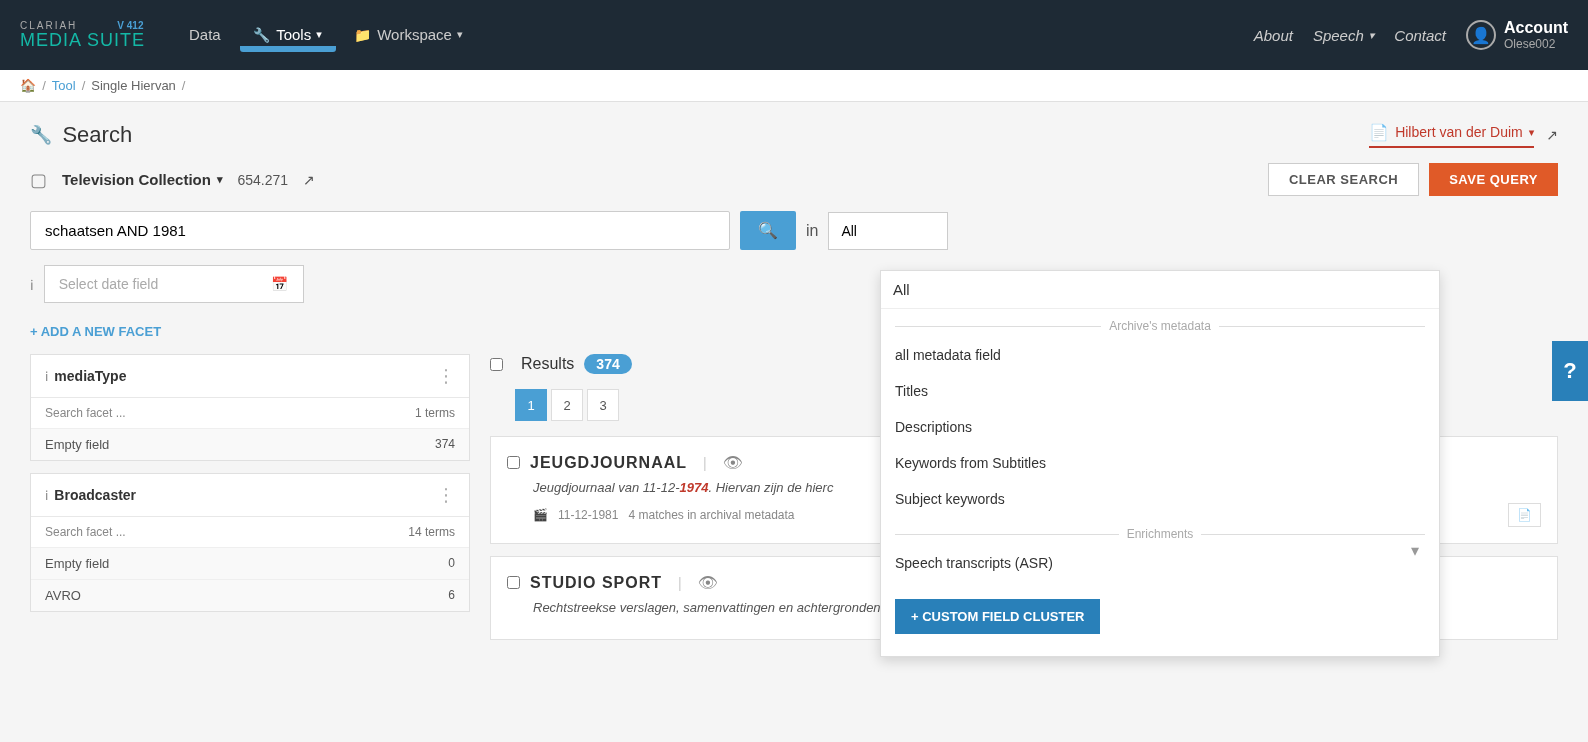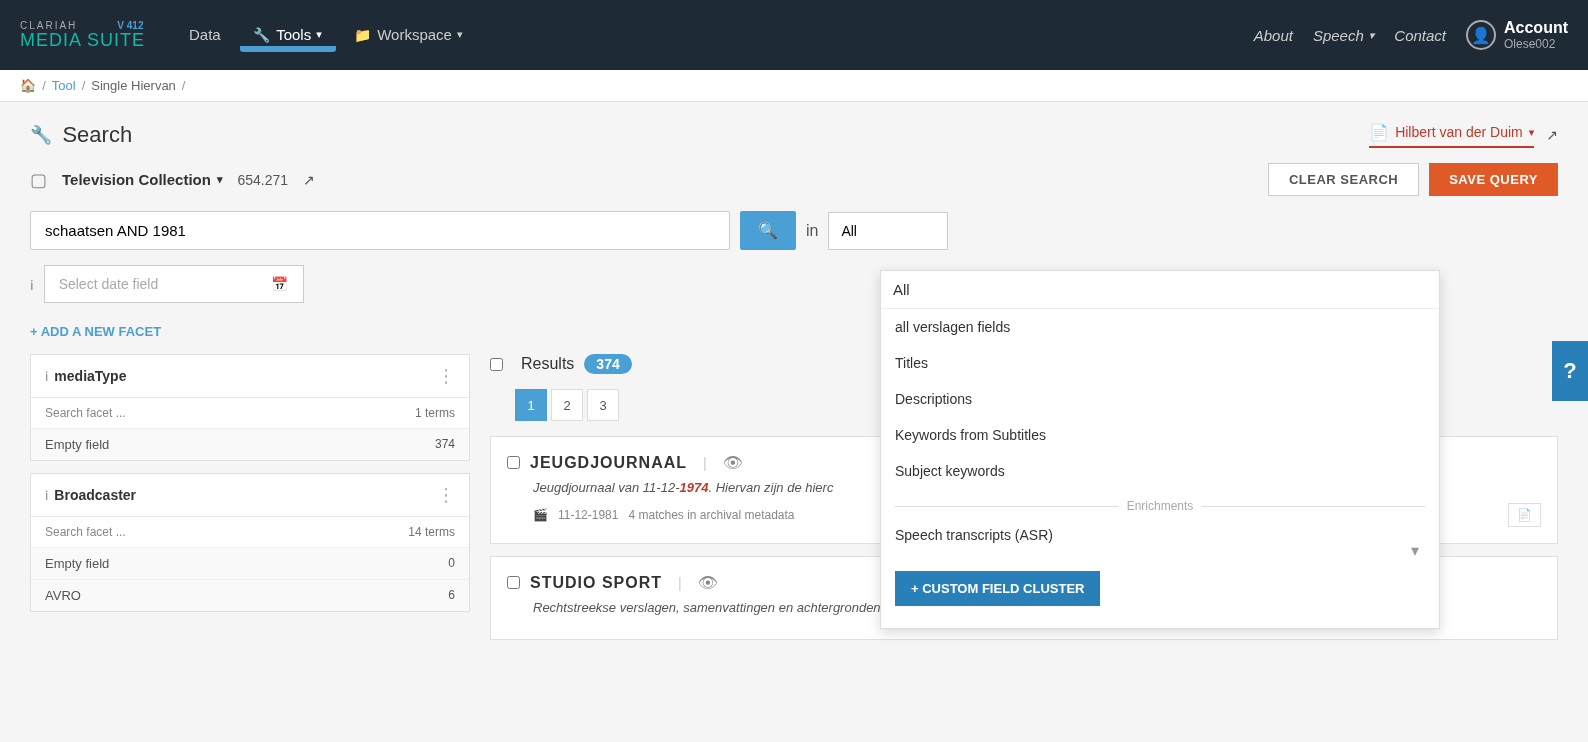--- a/index.html
+++ b/index.html
@@ -753,21 +753,26 @@
     </div>
   </div>
 </div>
 
 <div class="dropdown-overlay">
   <div class="dropdown-search-row">
     <input class="dropdown-search-input" type="text" value="All" style="">
     <span style="position:absolute; right:20px; top:270px; color:#999; font-size:16px; z-index:201; cursor:pointer;">▾</span>
   </div>
 
-  <div class="dropdown-item">all verslagen fields</div>
+  <div class="dropdown-section-divider">
+    <div class="dropdown-divider-line"></div>
+    <span>Archive's metadata</span>
+    <div class="dropdown-divider-line"></div>
+  </div>
+  <div class="dropdown-item">all metadata field</div>
   <div class="dropdown-item">Titles</div>
   <div class="dropdown-item">Descriptions</div>
   <div class="dropdown-item">Keywords from Subtitles</div>
   <div class="dropdown-item">Subject keywords</div>
 
   <div class="dropdown-section-divider">
     <div class="dropdown-divider-line"></div>
     <span>Enrichments</span>
     <div class="dropdown-divider-line"></div>
   </div>

